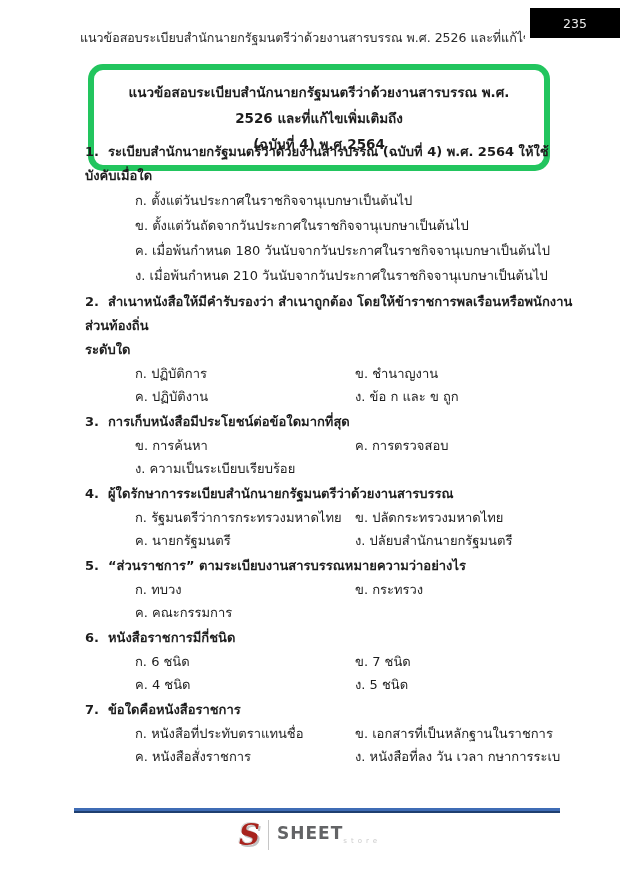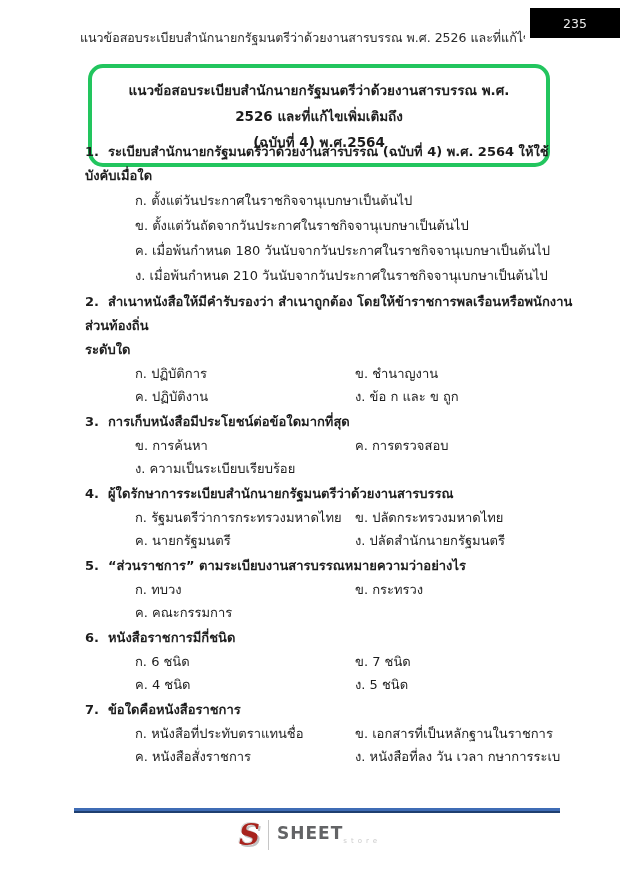--- a/index.html
+++ b/index.html
@@ -31,21 +31,21 @@
     background: #000000;
     color: #ececec;
     font-size: 12.5px;
     display: flex; align-items: center; justify-content: center;
   }
 
   
   .title-box {
     position: absolute;
     top: 64px; left: 88px; width: 462px;
-    border: 4px solid #22c55e;
+    border: 6px solid #22c55e;
     border-radius: 15px;
     background: #ffffff;
     padding: 9px 18px 8px;
     text-align: center;
     font-weight: bold;
     font-size: 13.5px;
     line-height: 26px;
   }
 
   
@@ -149,21 +149,21 @@
         <div class="choice">ง. ความเป็นระเบียบเรียบร้อย</div>
       </div>
     </div>
 
     <div class="question">
       <div class="q-line"><span class="q-num">4.</span><span>ผู้ใดรักษาการระเบียบสำนักนายกรัฐมนตรีว่าด้วยงานสารบรรณ</span></div>
       <div class="choices-grid">
         <div class="choice">ก. รัฐมนตรีว่าการกระทรวงมหาดไทย</div>
         <div class="choice">ข. ปลัดกระทรวงมหาดไทย</div>
         <div class="choice">ค. นายกรัฐมนตรี</div>
-        <div class="choice">ง. ปลัดสำนักนายกรัฐมนตรี</div>
+        <div class="choice">ง. ปลัยบสำนักนายกรัฐมนตรี</div>
       </div>
     </div>
 
     <div class="question">
       <div class="q-line"><span class="q-num">5.</span><span>“ส่วนราชการ” ตามระเบียบงานสารบรรณหมายความว่าอย่างไร</span></div>
       <div class="choices-grid">
         <div class="choice">ก. ทบวง</div>
         <div class="choice">ข. กระทรวง</div>
         <div class="choice">ค. คณะกรรมการ</div>
       </div>

